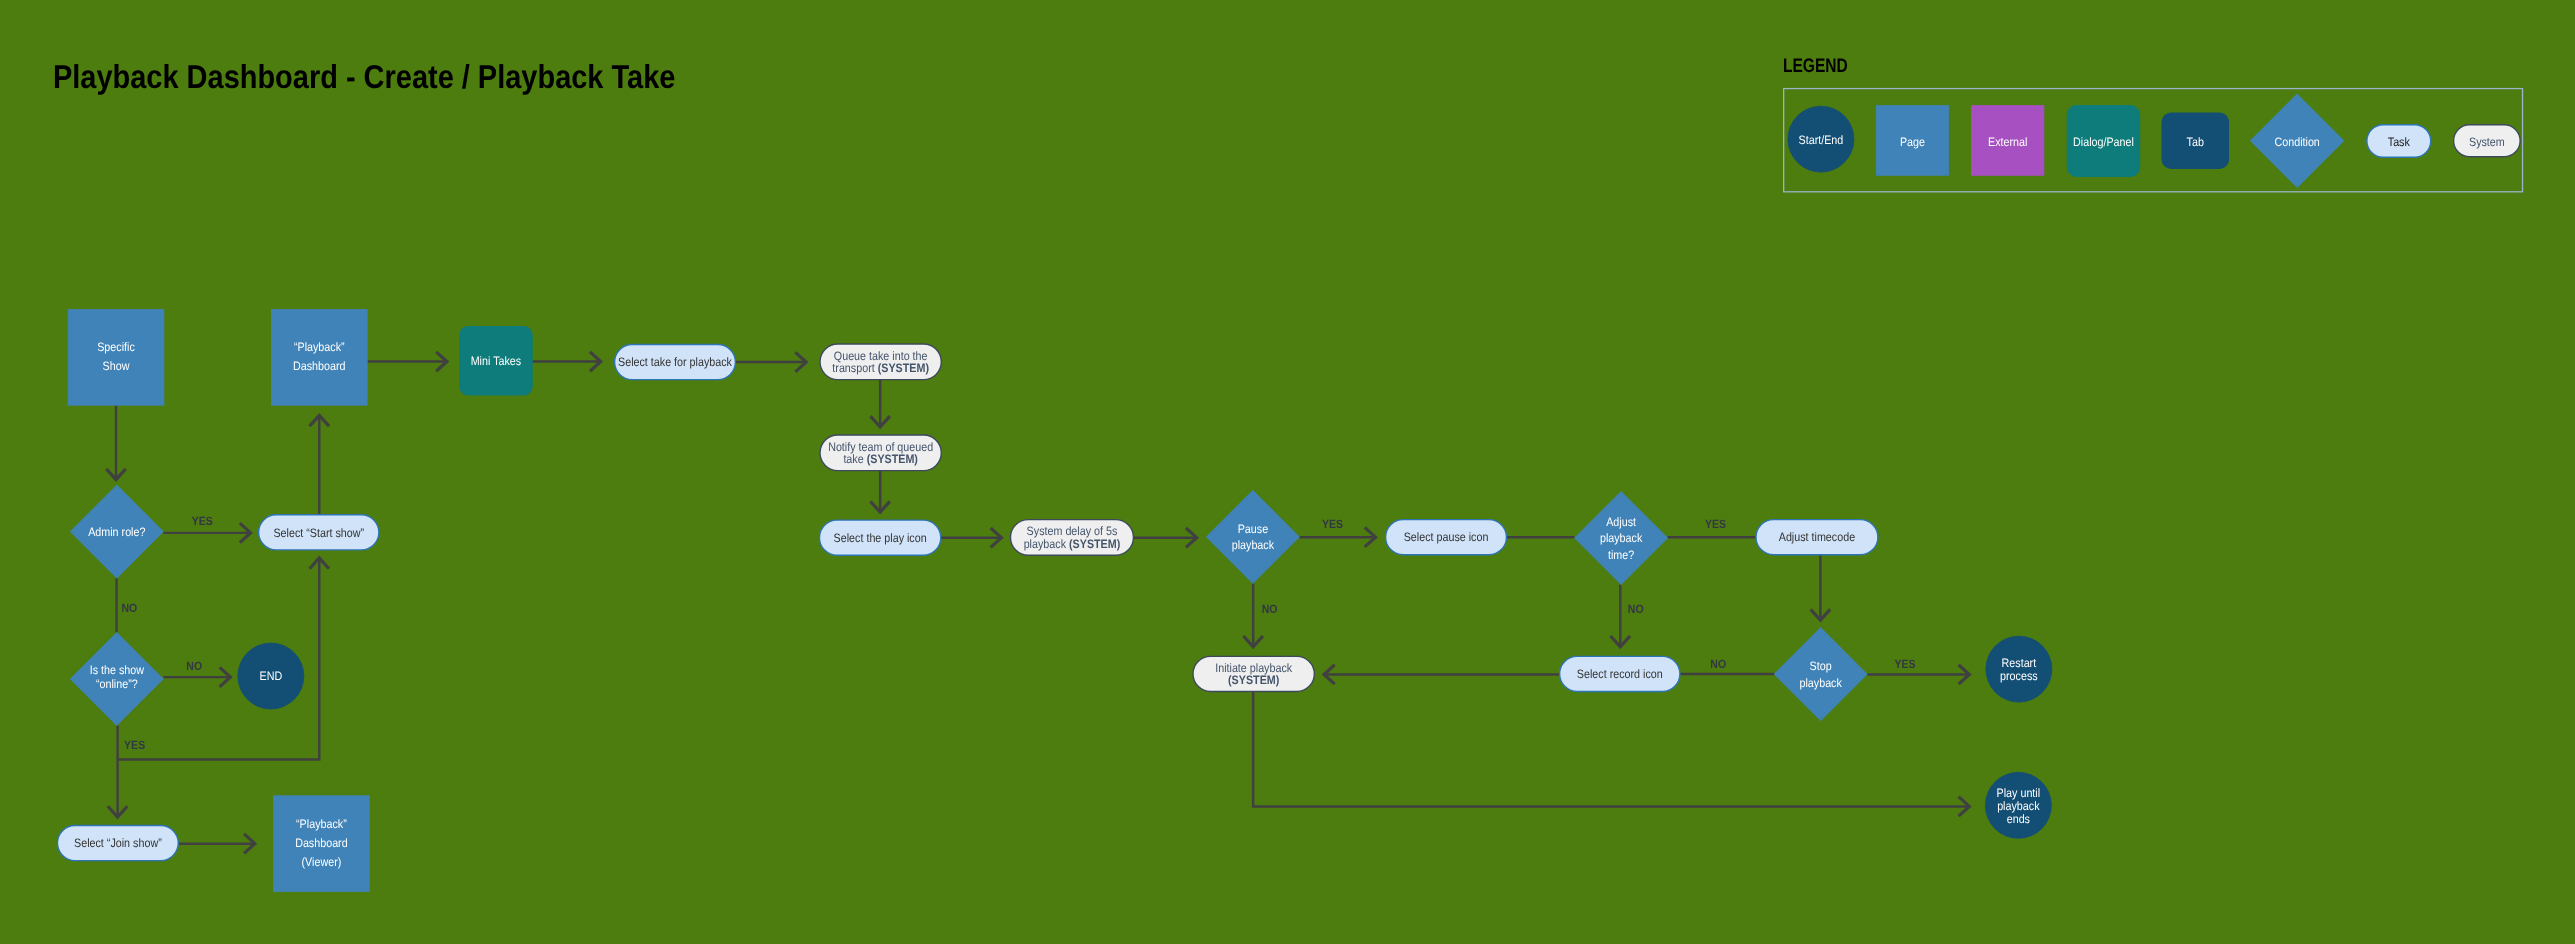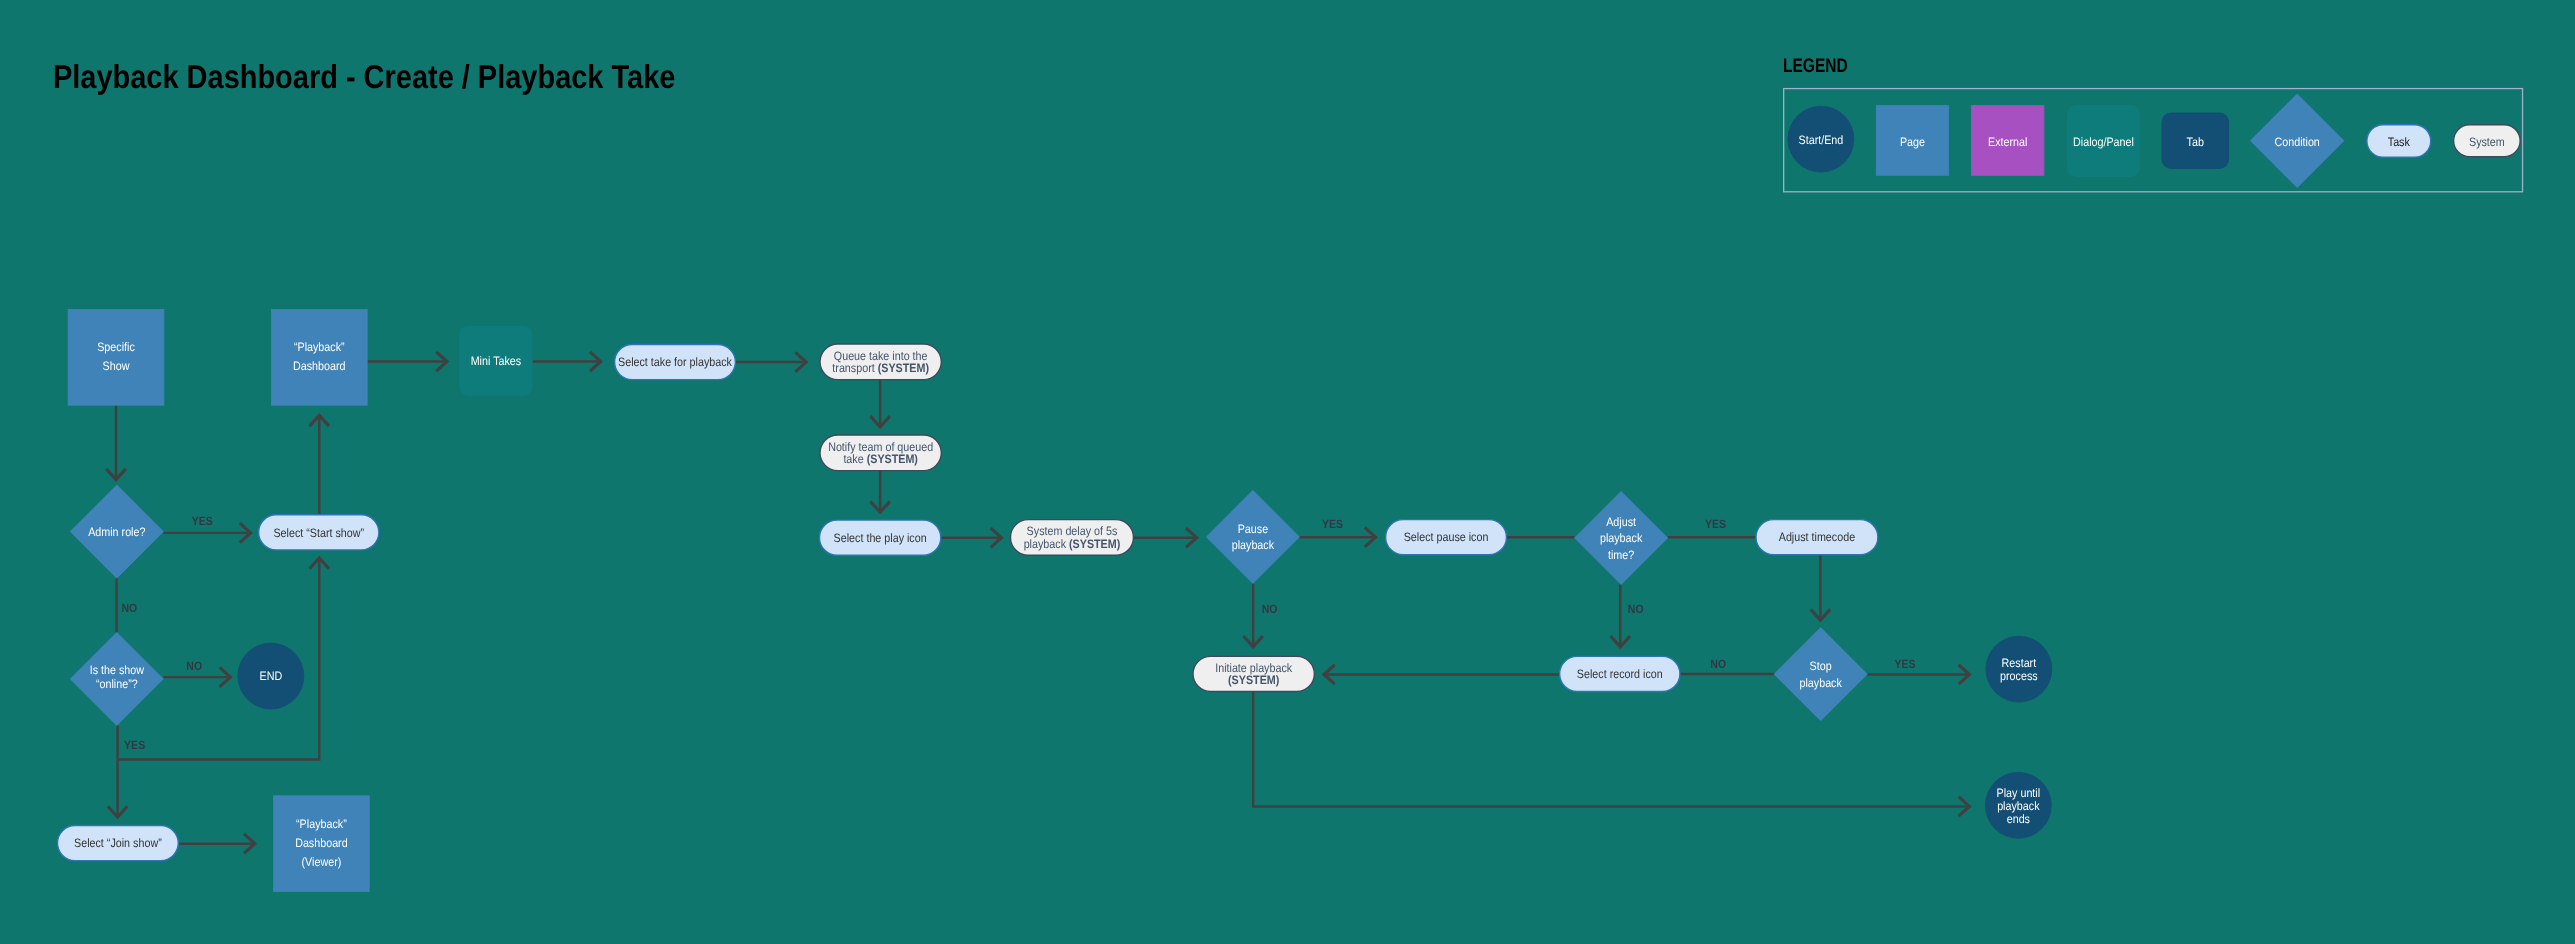--- a/index.html
+++ b/index.html
@@ -1,19 +1,19 @@
 <!DOCTYPE html>
 <html style="font-size:8.5px"><head>
 <meta charset="utf-8">
 <title>Playback Dashboard - Create / Playback Take</title>
 <style>
   html,body{margin:0;padding:0;background:#ffffff;}
   body{width:2576px;height:945px;overflow:hidden;
        font-family:"Liberation Sans",sans-serif;}
-  #canvas{position:relative;width:2576px;height:945px;background:#0f766e;overflow:hidden;
+  #canvas{position:relative;width:2576px;height:945px;background:#4d7c0f;overflow:hidden;
        will-change:transform;transform:translateZ(0);}
   svg#diagram{position:absolute;left:0;top:0;width:2576px;height:945px;display:block;}
   #page-title{position:absolute;left:53px;top:60px;
        font-size:33px;font-weight:bold;color:#000000;
        font-family:"Liberation Sans",sans-serif;
        white-space:nowrap;line-height:33px;
        transform:scaleX(0.8775);transform-origin:left top;}
   #legend-title{position:absolute;left:1783px;top:57px;
        font-size:19.7px;font-weight:bold;color:#000000;
        font-family:"Liberation Sans",sans-serif;

